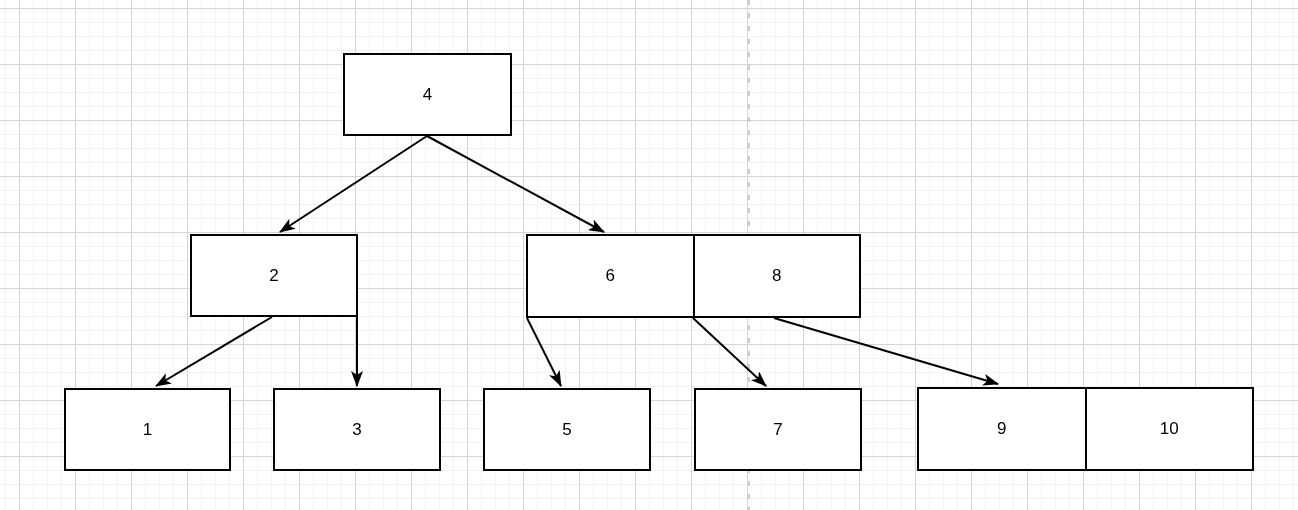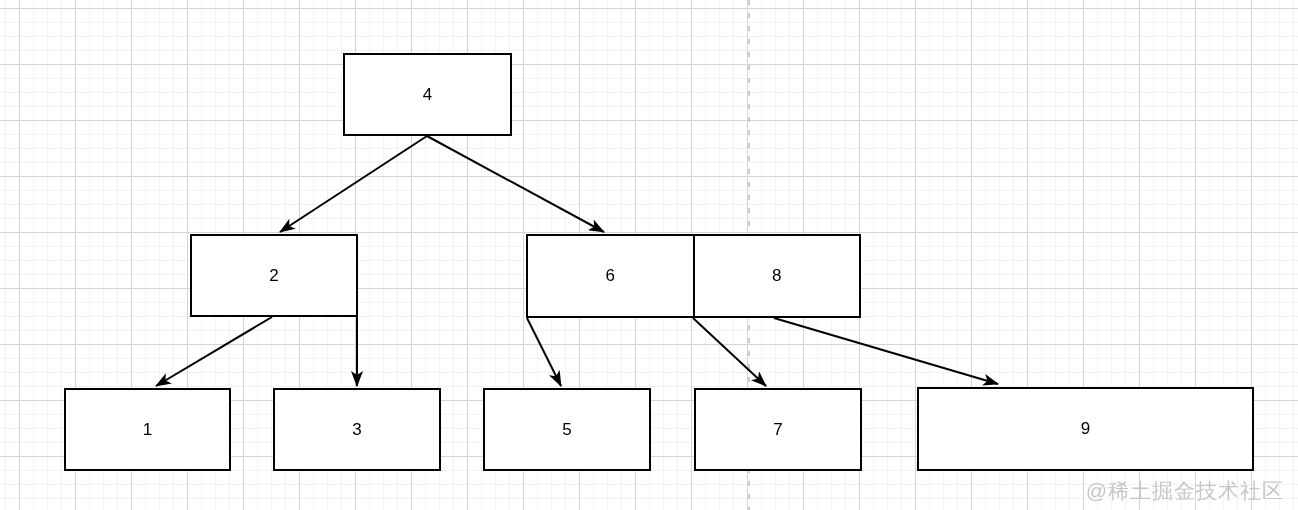--- a/index.html
+++ b/index.html
@@ -123,17 +123,19 @@
   <div class="node" style="left:694px; top:388px; width:168px; height:83px;">
     <div class="cell">
       <span>7</span>
     </div>
   </div>
 
   <div class="node" style="left:917px; top:387px; width:337px; height:84px;">
     <div class="cell">
       <span>9</span>
     </div>
+    <div class="cell">
+      <span>10</span>
+    </div>
   </div>
 
-  <div class="watermark">@稀土掘金技术社区</div>
 
 </div>
 
 </body></html>

